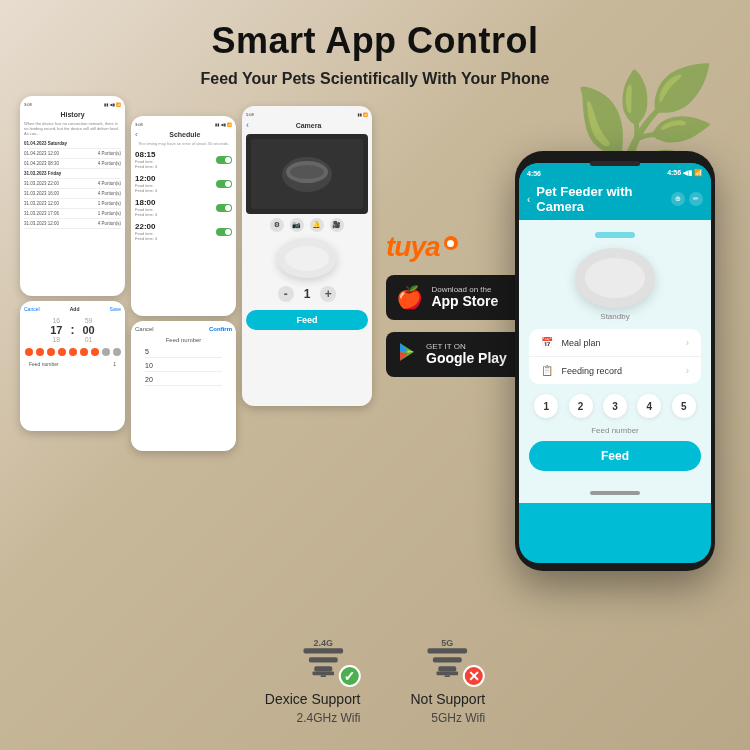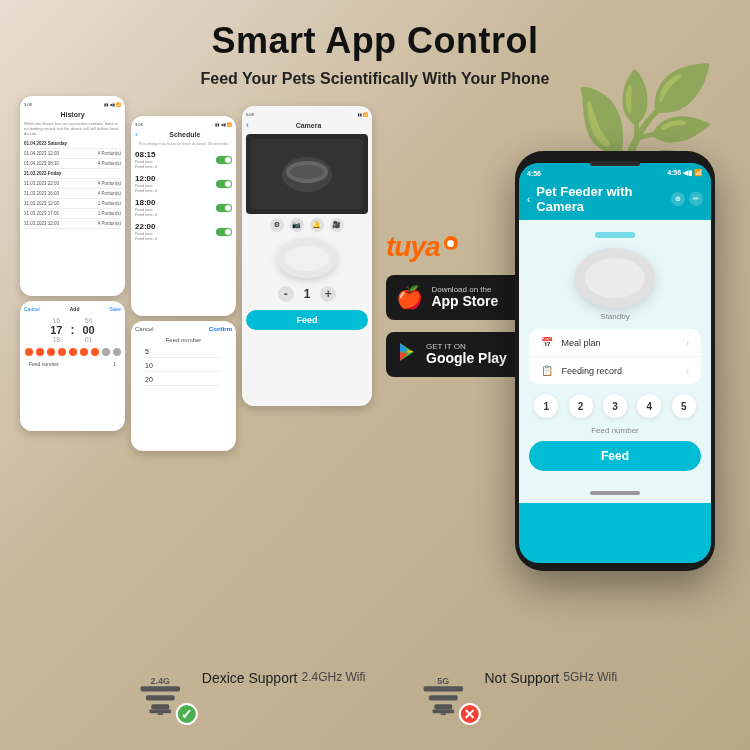--- a/index.html
+++ b/index.html
@@ -584,22 +584,22 @@
       left: 50%;
       transform: translateX(-50%);
       display: flex;
       gap: 50px;
       z-index: 10;
       white-space: nowrap;
     }
 
     .wifi-item {
       display: flex;
-      flex-direction: row;
-      align-items: flex-start;
+      flex-direction: column;
+      align-items: flex-end;
       gap: 4px;
       margin-top: 48px;
     }
     .wifi-icon-container {
       position: relative;
       width: 65px;
       height: 55px;
     }
     .wifi-icon-svg {
       width: 55px;

